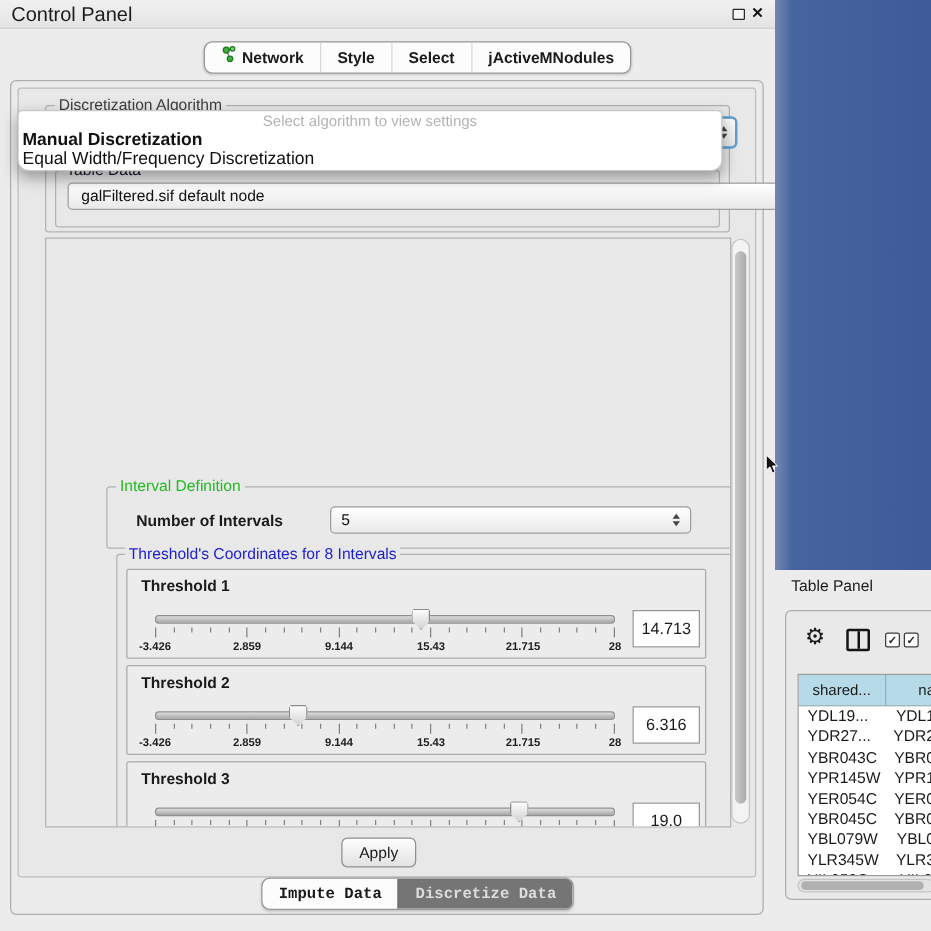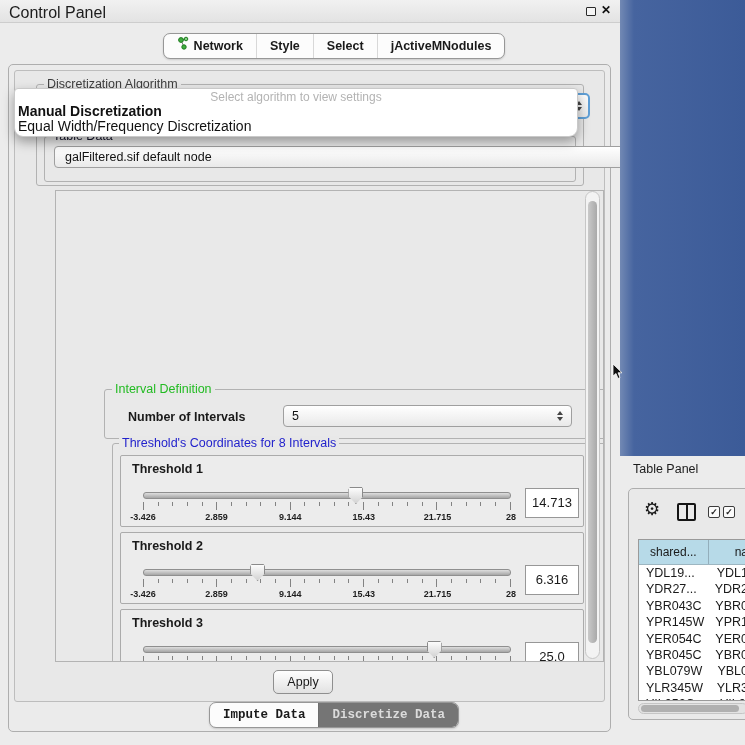--- a/index.html
+++ b/index.html
@@ -57,21 +57,21 @@
   .combo{position:absolute;height:22px;background:linear-gradient(#ffffff,#e9e9e9);
     border:1px solid #9f9f9f;border-radius:4px;font-size:12.5px;
     display:flex;align-items:center;padding:0 22px 0 8px;box-sizing:border-box;color:#111;}
   .stepper{position:absolute;right:7px;top:50%;transform:translateY(-50%);width:7px;height:12px;}
   .stepper:before,.stepper:after{content:"";position:absolute;left:0;border-left:3.5px solid transparent;border-right:3.5px solid transparent;}
   .stepper:before{top:1px;border-bottom:4px solid #444;}
   .stepper:after{bottom:1px;border-top:4px solid #444;}
 
   
   #content-panel{position:absolute;left:36px;top:190px;width:547px;height:470px;
-    border:1px solid #b3b3b3;background:#e9e9e9;overflow:hidden;margin-left:19px;}
+    border:1px solid #b3b3b3;background:#e9e9e9;overflow:hidden;}
   #v-scroll{position:absolute;left:585px;top:191px;width:15px;height:468px;
     background:#f3f3f3;border:1px solid #c6c6c6;border-radius:8px;box-sizing:border-box;}
   #v-thumb{position:absolute;left:2px;top:9px;width:9px;height:442px;border-radius:6px;
     background:linear-gradient(90deg,#c9c9c9,#a9a9a9);}
 
   #interval-fs{left:48px;top:198px;width:517px;height:48px;}
   #interval-legend{left:56px;top:191px;}
   #noi-label{position:absolute;left:72px;top:219px;font-size:12.5px;font-weight:bold;}
   #noi-combo{left:227px;top:214px;width:289px;}
 
@@ -312,21 +312,21 @@
             <div class="tick minor"></div>
             <div class="tick minor"></div>
             <div class="tick major"></div>
             <div class="tick minor"></div>
             <div class="tick minor"></div>
             <div class="tick minor"></div>
             <div class="tick minor"></div>
             <div class="tick major"></div>
           </div>
         </div>
-        <div class="vbox">25.0</div>
+        <div class="vbox">19.0</div>
       </div>
     </div>
 
 </div>
 <div id="v-scroll">
   <div id="v-thumb"></div>
 </div>
 
 <div id="apply-btn">Apply</div>
 

